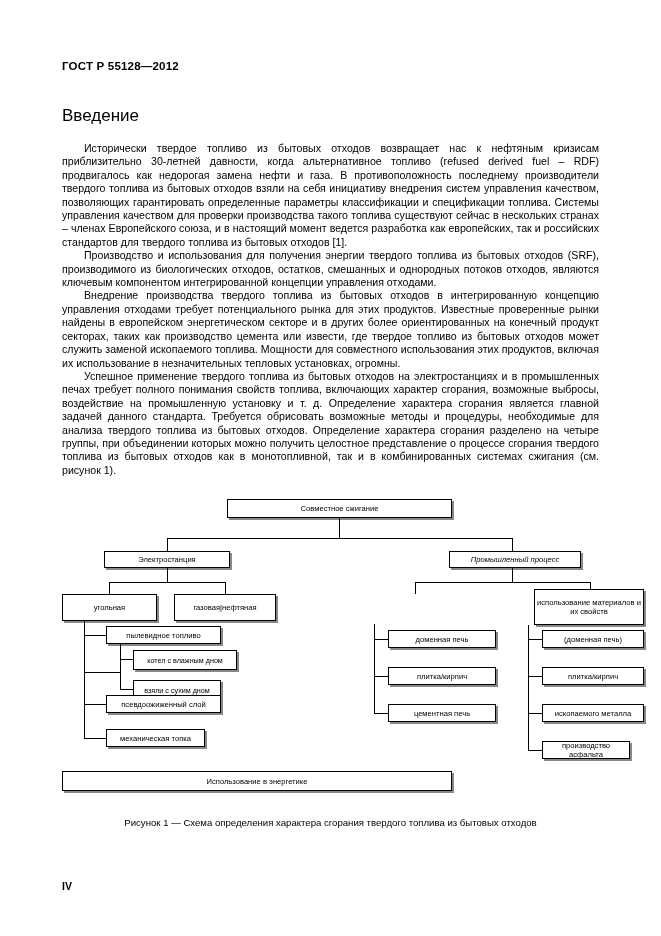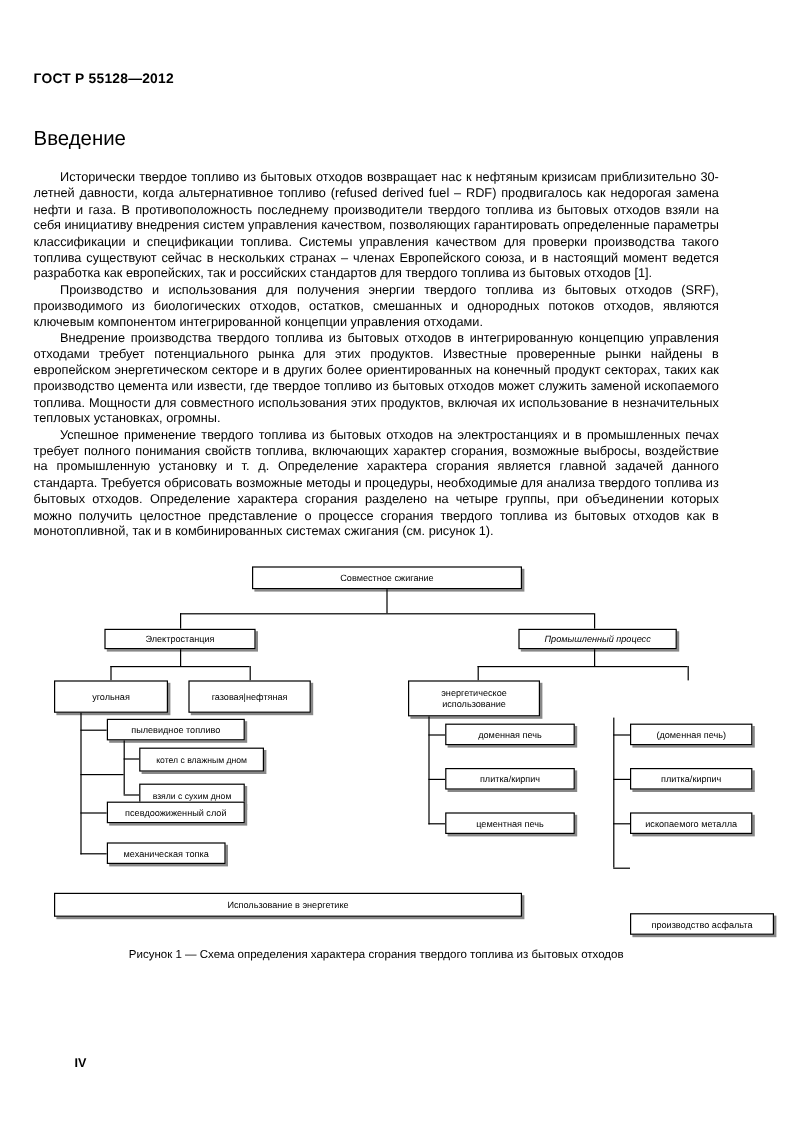--- a/index.html
+++ b/index.html
@@ -14,21 +14,21 @@
     color: #000000;
     position: relative;
     overflow: hidden;
   }
   .page {
     position: absolute;
     left: 0; top: 0;
     width: 661px;
     height: 936px;
     box-sizing: border-box;
-    padding: 60px 62px 0 28px;
+    padding: 60px 62px 0 62px;
   }
   .doc-header {
     font-size: 11.5px;
     font-weight: bold;
     letter-spacing: 0.2px;
     margin: 0 0 34px 0;
   }
   .doc-title {
     text-align: left;
     font-size: 17px;
@@ -120,21 +120,21 @@
     <div class="line v" style="left:47px; top:83px; height:12px;"></div>
     <div class="line v" style="left:163px; top:83px; height:12px;"></div>
 
     <div class="line v" style="left:450px; top:69px; height:14px;"></div>
     <div class="line h" style="left:353px; top:83px; width:175px;"></div>
     <div class="line v" style="left:353px; top:83px; height:12px;"></div>
     <div class="line v" style="left:528px; top:83px; height:12px;"></div>
 
     <div class="node shadow" style="left:0px; top:95px; width:95px; height:27px;">угольная</div>
     <div class="node shadow" style="left:112px; top:95px; width:102px; height:27px;">газовая|нефтяная</div>
-    <div class="node shadow" style="left:295px; top:95px; width:110px; height:30px;">энергетическое использование</div>
+    <div class="node shadow" style="left:472px; top:90px; width:110px; height:36px;">использование материалов и их свойств</div>
 
     <div class="line v" style="left:22px; top:122px; height:118px;"></div>
     <div class="line h" style="left:22px; top:136px; width:22px;"></div>
     <div class="line h" style="left:22px; top:173px; width:36px;"></div>
     <div class="line h" style="left:22px; top:205px; width:22px;"></div>
     <div class="line h" style="left:22px; top:239px; width:22px;"></div>
 
     <div class="node shadow" style="left:44px; top:127px; width:115px; height:18px;">пылевидное топливо</div>
     <div class="line v" style="left:58px; top:145px; height:45px;"></div>
     <div class="line h" style="left:58px; top:160px; width:13px;"></div>
@@ -156,21 +156,21 @@
 
     <div class="line v" style="left:466px; top:126px; height:125px;"></div>
     <div class="line h" style="left:466px; top:140px; width:14px;"></div>
     <div class="line h" style="left:466px; top:177px; width:14px;"></div>
     <div class="line h" style="left:466px; top:214px; width:14px;"></div>
     <div class="line h" style="left:466px; top:251px; width:14px;"></div>
 
     <div class="node shadow" style="left:480px; top:131px; width:102px; height:18px;text-align:center;">(доменная печь)</div>
     <div class="node shadow" style="left:480px; top:168px; width:102px; height:18px;">плитка/кирпич</div>
     <div class="node shadow" style="left:480px; top:205px; width:102px; height:18px;">ископаемого металла</div>
-    <div class="node shadow" style="left:480px; top:242px; width:120px; height:18px;margin-top:47px;">производство асфальта</div>
+    <div class="node shadow" style="left:480px; top:242px; width:88px; height:18px;">производство асфальта</div>
 
     <div class="node shadow" style="left:0px; top:272px; width:390px; height:20px;">Использование в энергетике</div>
 
     <div class="fig-caption">Рисунок 1 — Схема определения характера сгорания твердого топлива из бытовых отходов</div>
   </div>
 
   <div class="page-number">IV</div>
 </div>
 
 </body></html>

